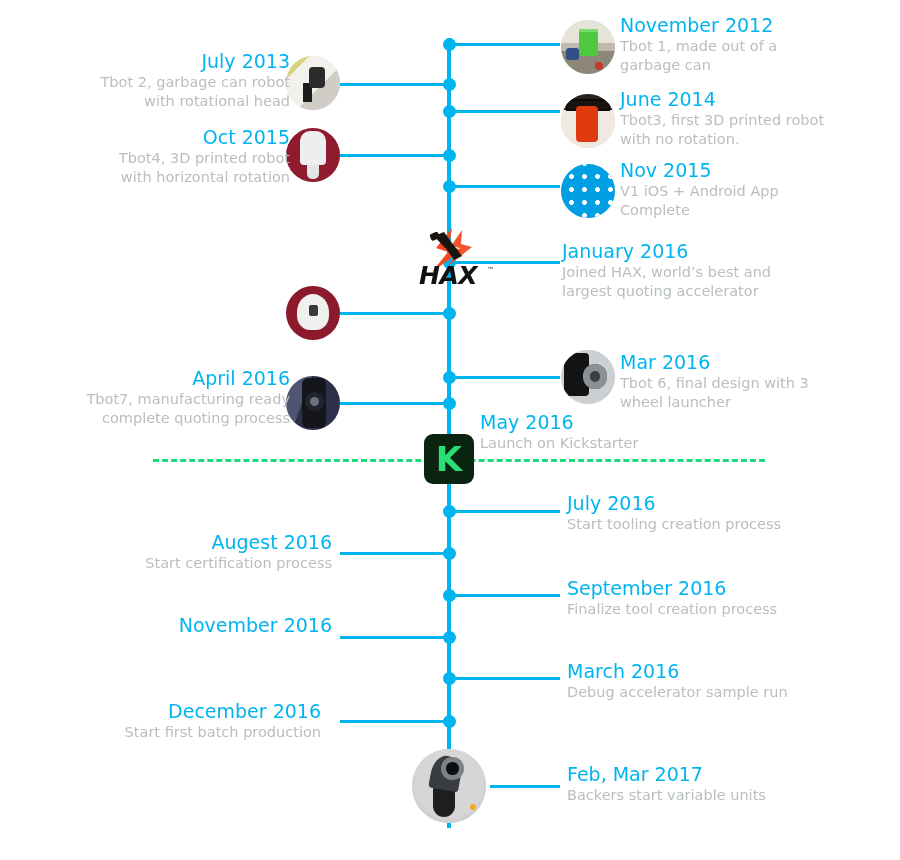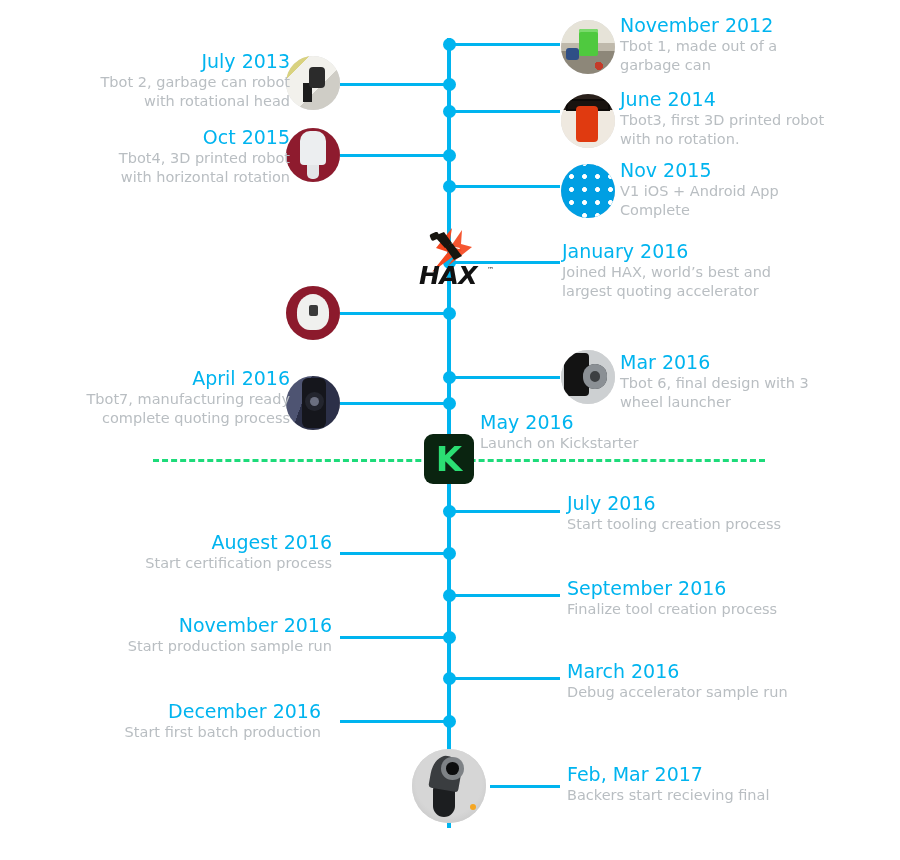--- a/index.html
+++ b/index.html
@@ -393,36 +393,35 @@
     <div class="desc">Start certification process</div>
   </div>
 
   <div class="entry right" style="left:567px; top:577px; width:230px;">
     <div class="date">September 2016</div>
     <div class="desc">Finalize tool creation process</div>
   </div>
 
   <div class="entry left" style="left:110px; top:614px; width:222px;">
     <div class="date">November 2016</div>
-    <div class="desc">Start production sample run</div>
   </div>
 
   <div class="entry right" style="left:567px; top:660px; width:230px;">
     <div class="date">March 2016</div>
     <div class="desc">Debug accelerator sample run</div>
   </div>
 
   <div class="entry left" style="left:99px; top:700px; width:222px;">
     <div class="date">December 2016</div>
     <div class="desc">Start first batch production</div>
   </div>
 
   <div class="avatar large" style="left:412px; top:749px;">
     <div class="ph ph-final"></div>
     <div class="final-lens"></div>
     <div class="final-dot"></div>
   </div>
   <div class="entry right" style="left:567px; top:763px; width:230px;">
     <div class="date">Feb, Mar 2017</div>
-    <div class="desc">Backers start recieving final</div>
+    <div class="desc">Backers start variable units</div>
   </div>
 
 </div>
 
 </body></html>

